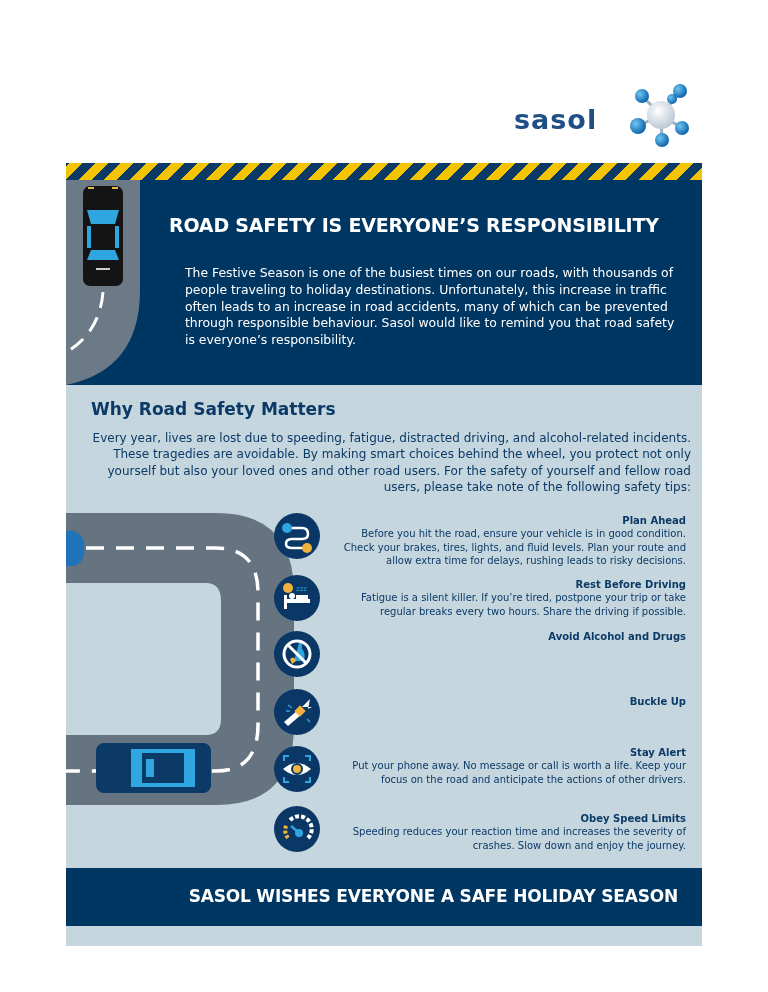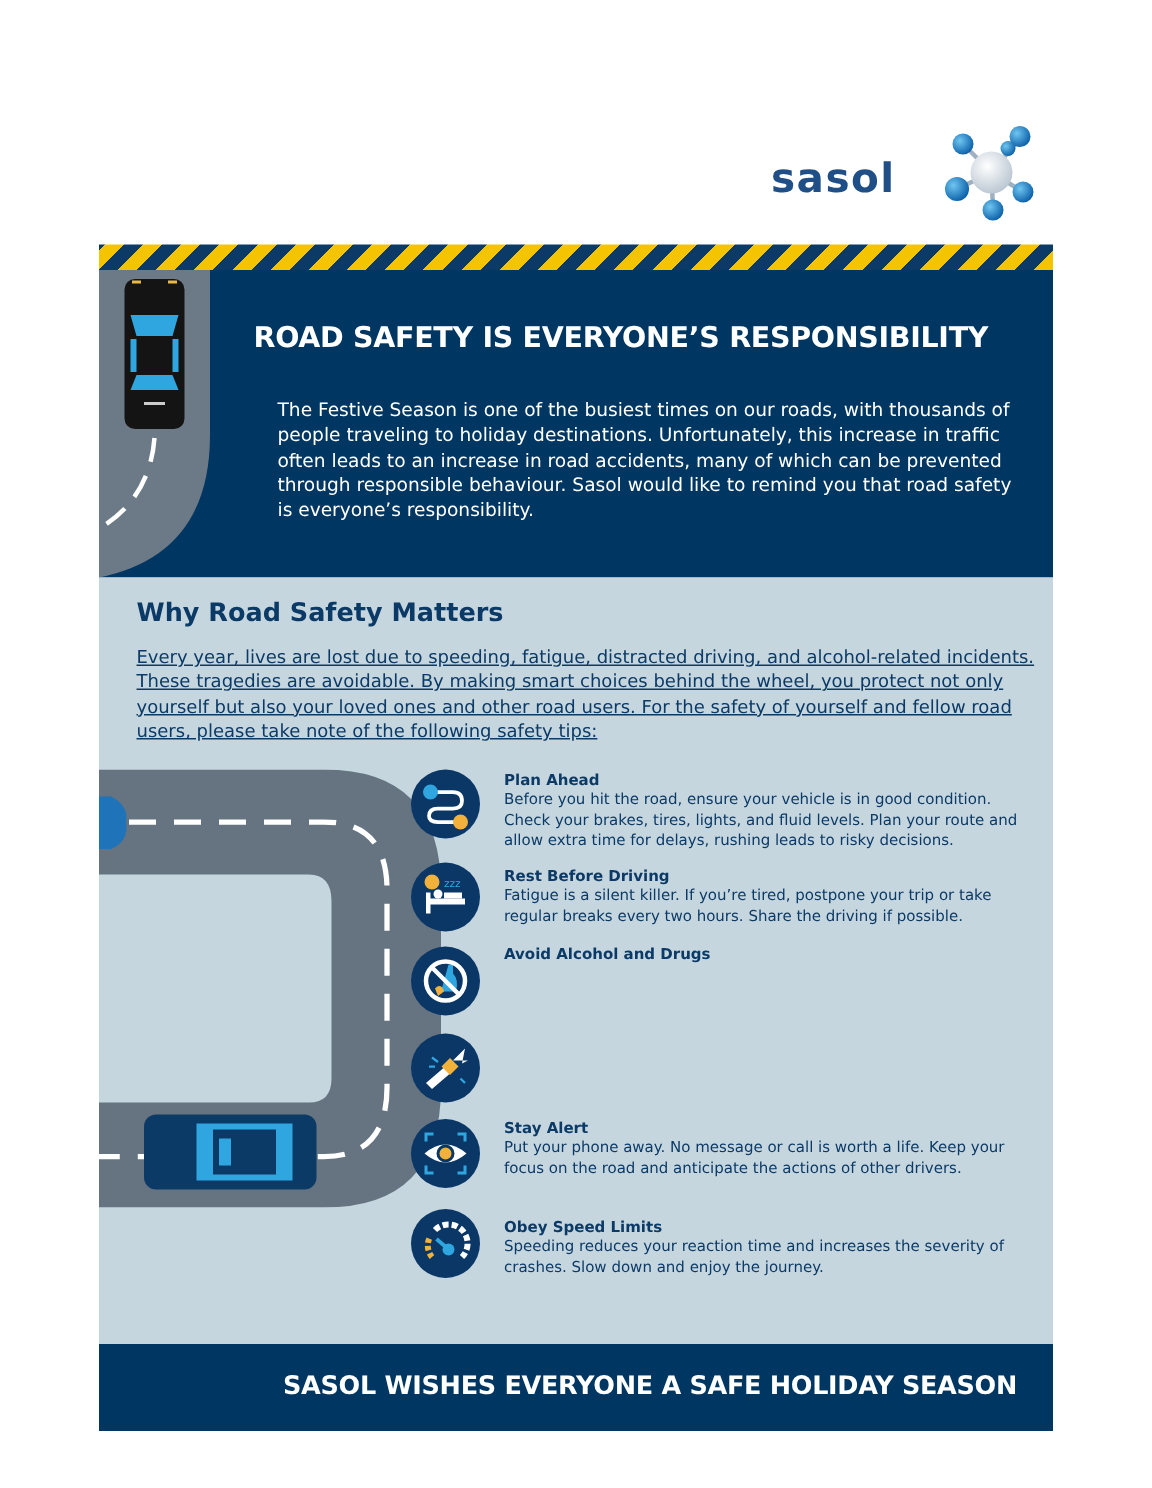--- a/index.html
+++ b/index.html
@@ -9,31 +9,31 @@
   .logo-mark{position:absolute;left:114px;top:0;width:66px;height:66px;}
 
   .page{position:absolute;left:66px;top:163px;width:636px;height:763px;}
   .hazard{position:absolute;left:0;top:0;width:636px;height:17px;
     background:repeating-linear-gradient(-45deg,#f4c400 0 9px,#0b3a66 9px 18px);}
   .hero{position:absolute;left:0;top:17px;width:636px;height:205px;background:#003662;overflow:hidden;}
   .hero-road{position:absolute;left:0;top:0;width:74px;height:205px;}
   .hero-title{position:absolute;left:103px;top:34px;color:#fff;font-weight:bold;font-size:19px;letter-spacing:-0.2px;white-space:nowrap;}
   .hero-body{position:absolute;left:119px;top:85px;width:500px;color:#fff;font-size:12.4px;line-height:16.8px;}
 
-  .main{position:absolute;left:0;top:222px;width:636px;height:561px;background:#c5d6df;overflow:hidden;}
+  .main{position:absolute;left:0;top:222px;width:636px;height:561px;background:#c5d6df;overflow:hidden;text-align:right;}
   .main-title{position:absolute;left:25px;top:14px;color:#0c3a66;font-weight:bold;font-size:17px;}
-  .main-intro{position:absolute;left:25px;top:45px;width:600px;color:#0c3a66;font-size:12px;line-height:16.4px;text-decoration:underline;}
+  .main-intro{position:absolute;left:25px;top:45px;width:600px;color:#0c3a66;font-size:12px;line-height:16.4px;}
   .road{position:absolute;left:0;top:128px;width:270px;height:292px;}
   .tips{position:absolute;left:0;top:0;}
   .tip-icon{position:absolute;left:208px;width:46px;height:46px;border-radius:50%;background:#0a3766;}
   .tip-icon svg{width:46px;height:46px;display:block;}
   .tip-text{position:absolute;left:270px;width:350px;color:#0c3a66;font-size:10px;line-height:13.4px;}
   .tip-title{font-weight:bold;display:block;}
 
-  .footer{position:absolute;left:0;top:705px;width:636px;height:58px;background:#003662;margin-top:28px;}
+  .footer{position:absolute;left:0;top:705px;width:636px;height:58px;background:#003662;}
   .footer-text{position:absolute;right:24px;top:18px;color:#fff;font-weight:bold;font-size:17px;letter-spacing:-0.2px;white-space:nowrap;}
 </style>
 </head>
 <body>
 
 <div class="logo">
   <span class="logo-text">sasol</span>
   <svg class="logo-mark" viewBox="0 0 66 66">
     <defs>
       <radialGradient id="gb" cx="35%" cy="35%" r="70%">
@@ -149,20 +149,21 @@
             <rect x="22" y="18" width="8" height="8" transform="rotate(-45 26 22)" fill="#f1b13b"></rect>
             <path d="M28 18 L36 10 L34 20 L38 18 Z" fill="#fff"></path>
             <g stroke="#2fa6e0" stroke-width="1.5">
               <line x1="14" y1="16" x2="18" y2="19"></line>
               <line x1="33" y1="30" x2="36" y2="33"></line>
               <line x1="12" y1="22" x2="16" y2="22"></line>
             </g>
           </svg>
       </div>
       <div class="tip-text" style="top:310px">
+        <span class="tip-title">Buckle Up</span>
       </div>
 
       <div class="tip-icon" style="top:361px">
         <svg viewBox="0 0 46 46">
             <g stroke="#2fa6e0" stroke-width="2" fill="none">
               <path d="M10 15 V10 H15"></path>
               <path d="M31 10 H36 V15"></path>
               <path d="M10 31 V36 H15"></path>
               <path d="M31 36 H36 V31"></path>
             </g>

